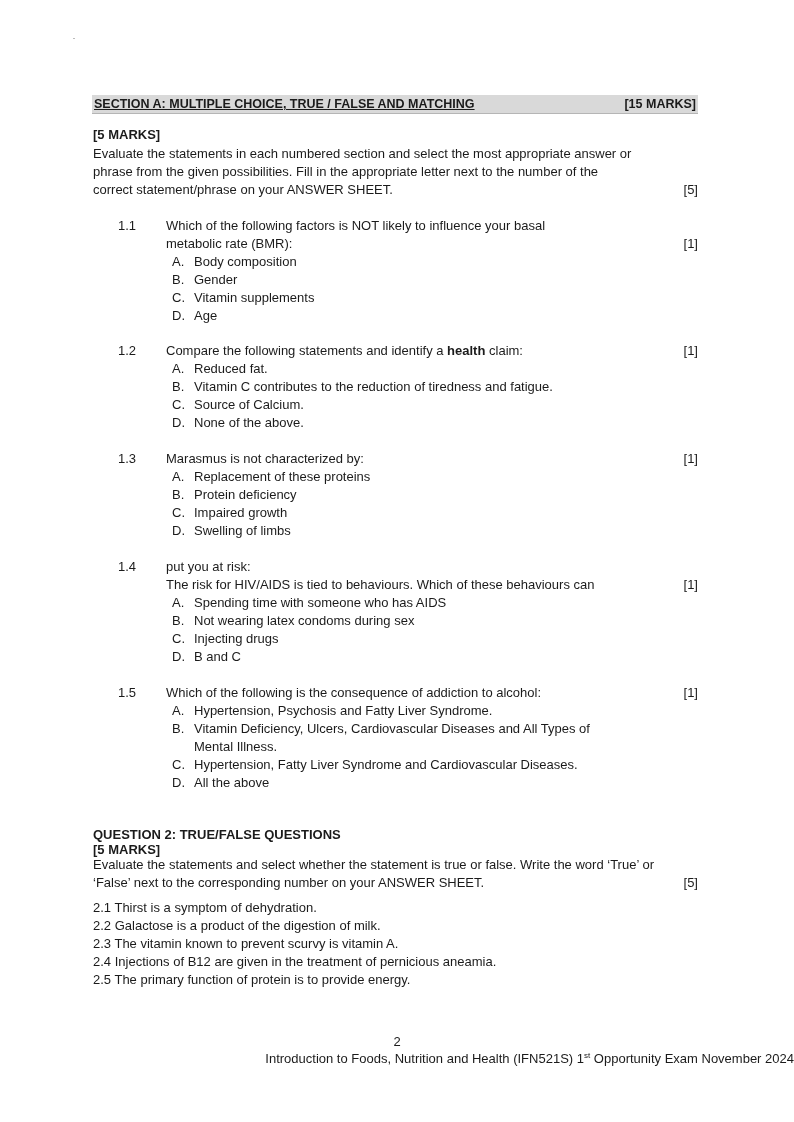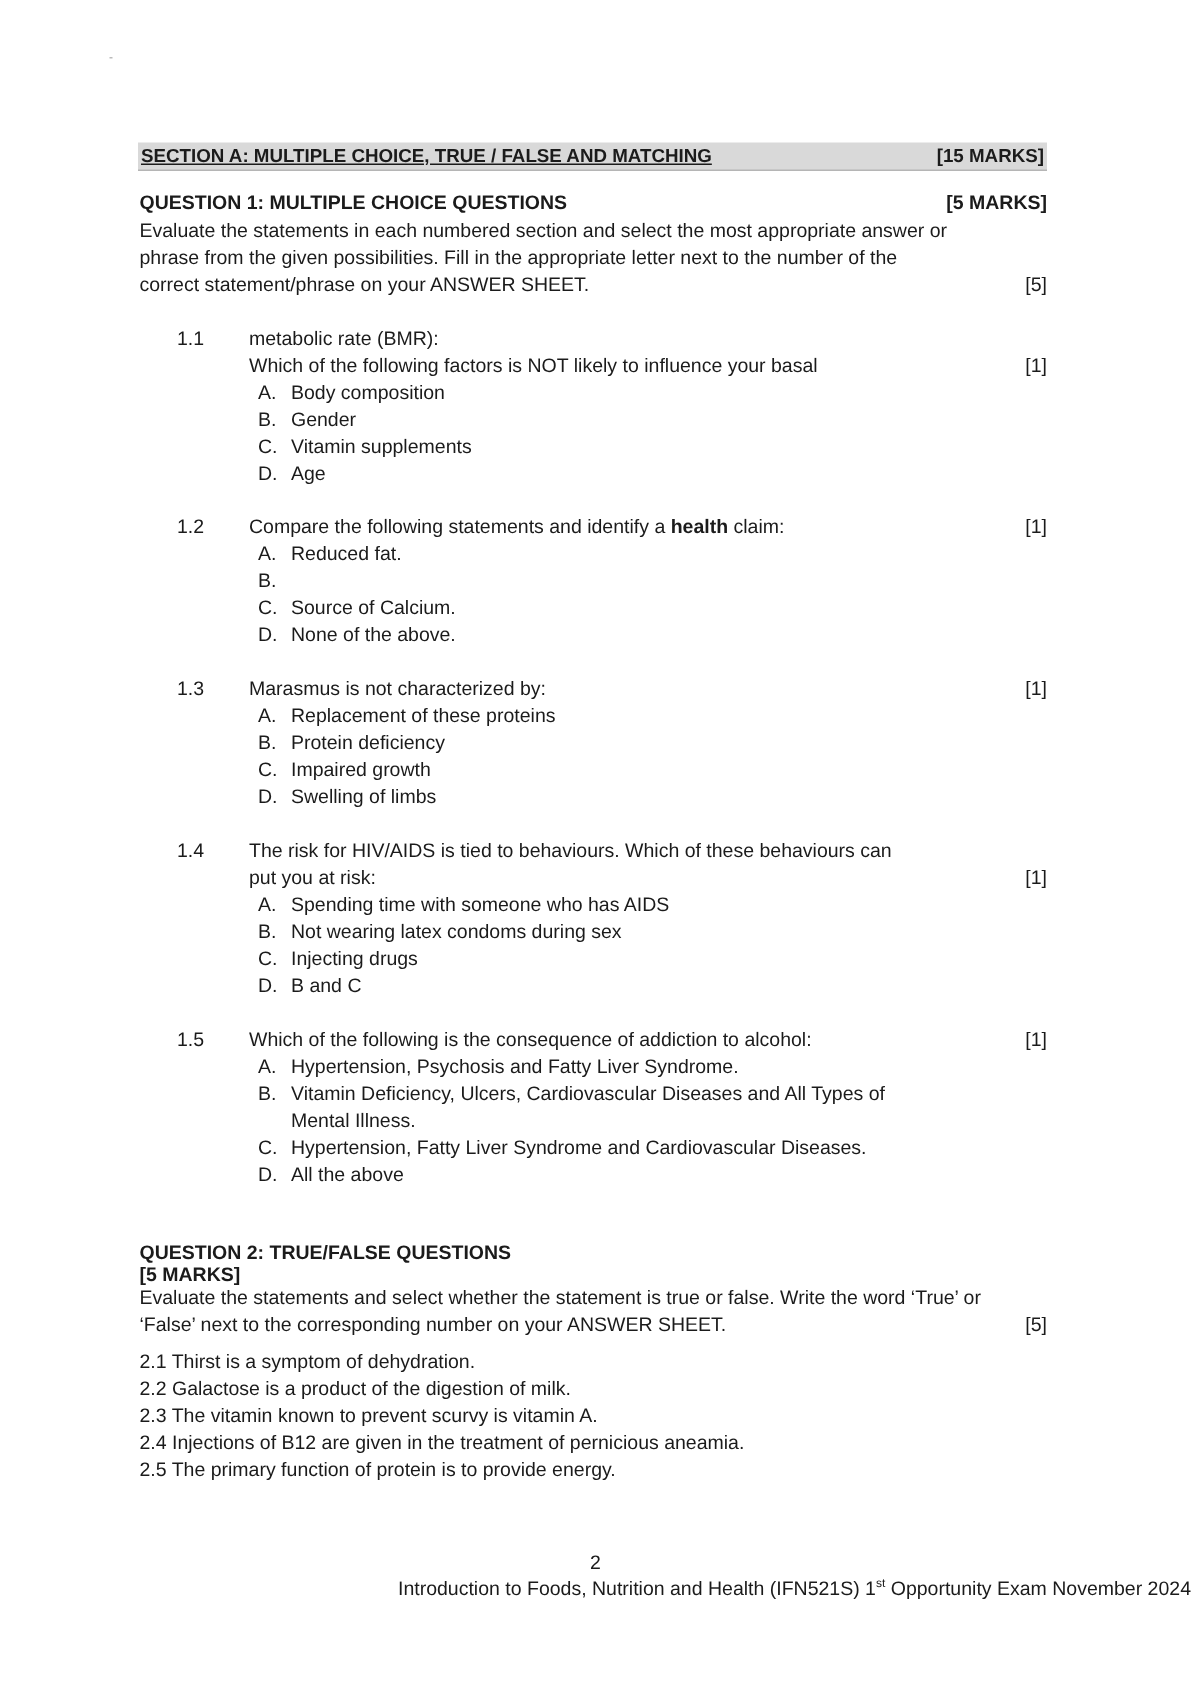--- a/index.html
+++ b/index.html
@@ -37,41 +37,40 @@
 <body>
 
 <div class="page">
 
   <div class="section-bar">
     <span class="title">SECTION A: MULTIPLE CHOICE,  TRUE / FALSE AND MATCHING</span>
     <span>[15 MARKS]</span>
   </div>
 
   <div class="row bold" style="top:127px;">
-    <span>QUESTION 1: MULTIPLE CHOICE QUESTIONS</span>
     <span>[5 MARKS]</span>
   </div>
   <div class="para" style="top:145px;">
     <div class="line">
         <span>Evaluate the statements in each numbered section and select the most appropriate answer or</span>
       </div>
     <div class="line">
         <span>phrase from the given possibilities. Fill in the appropriate letter next to the number of the</span>
       </div>
     <div class="line">
         <span>correct statement/phrase on your ANSWER SHEET.</span>
         <span>[5]</span>
       </div>
   </div>
 
   <div class="q" style="top:217px;">
     <span class="num">1.1</span>
     <div class="stem">
+      <div>Which of the following factors is NOT likely to influence your basal</div>
       <div>metabolic rate (BMR):</div>
-      <div>Which of the following factors is NOT likely to influence your basal</div>
     </div>
     <span class="marks" style="top:18px;">[1]</span>
     <div class="opts" style="top:36px;">
       <div class="opt">
           <span class="lbl">A.</span>
           <span>Body composition</span>
         </div>
       <div class="opt">
           <span class="lbl">B.</span>
           <span>Gender</span>
@@ -93,20 +92,21 @@
       <span>Compare the following statements and identify a </span><span class="bold">health</span><span> claim:</span>
     </div>
     <span class="marks">[1]</span>
     <div class="opts" style="top:18px;">
       <div class="opt">
           <span class="lbl">A.</span>
           <span>Reduced fat.</span>
         </div>
       <div class="opt">
           <span class="lbl">B.</span>
+          <span>Vitamin C contributes to the reduction of tiredness and fatigue.</span>
         </div>
       <div class="opt">
           <span class="lbl">C.</span>
           <span>Source of Calcium.</span>
         </div>
       <div class="opt">
           <span class="lbl">D.</span>
           <span>None of the above.</span>
         </div>
     </div>
@@ -134,22 +134,22 @@
       <div class="opt">
           <span class="lbl">D.</span>
           <span>Swelling of limbs</span>
         </div>
     </div>
   </div>
 
   <div class="q" style="top:558px;">
     <span class="num">1.4</span>
     <div class="stem">
+      <div>put you at risk:</div>
       <div>The risk for HIV/AIDS is tied to behaviours. Which of these behaviours can</div>
-      <div>put you at risk:</div>
     </div>
     <span class="marks" style="top:18px;">[1]</span>
     <div class="opts" style="top:36px;">
       <div class="opt">
           <span class="lbl">A.</span>
           <span>Spending time with someone who has AIDS</span>
         </div>
       <div class="opt">
           <span class="lbl">B.</span>
           <span>Not wearing latex condoms during sex</span>

